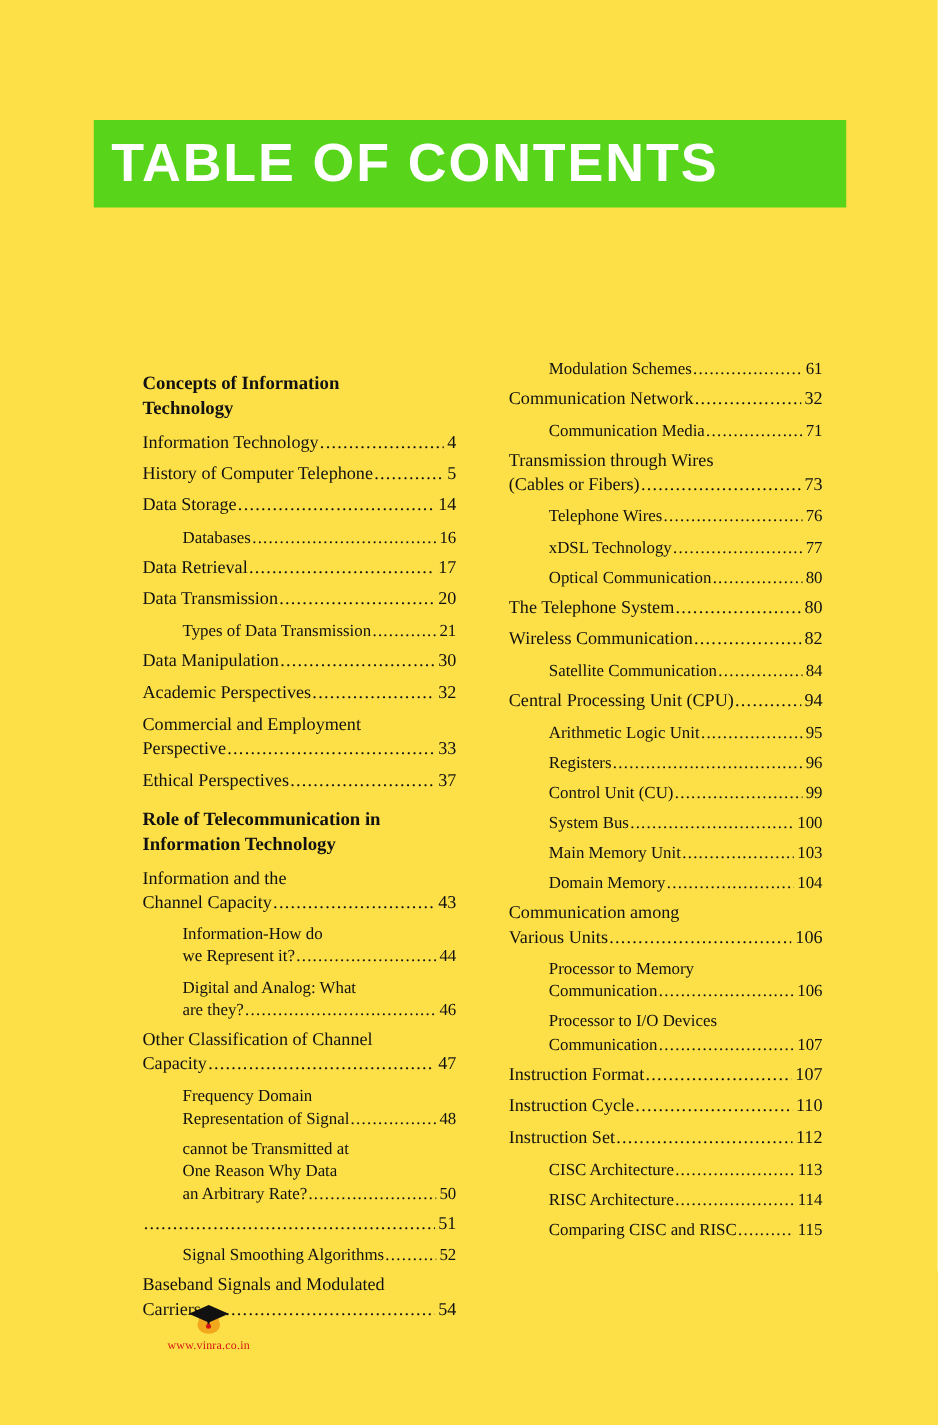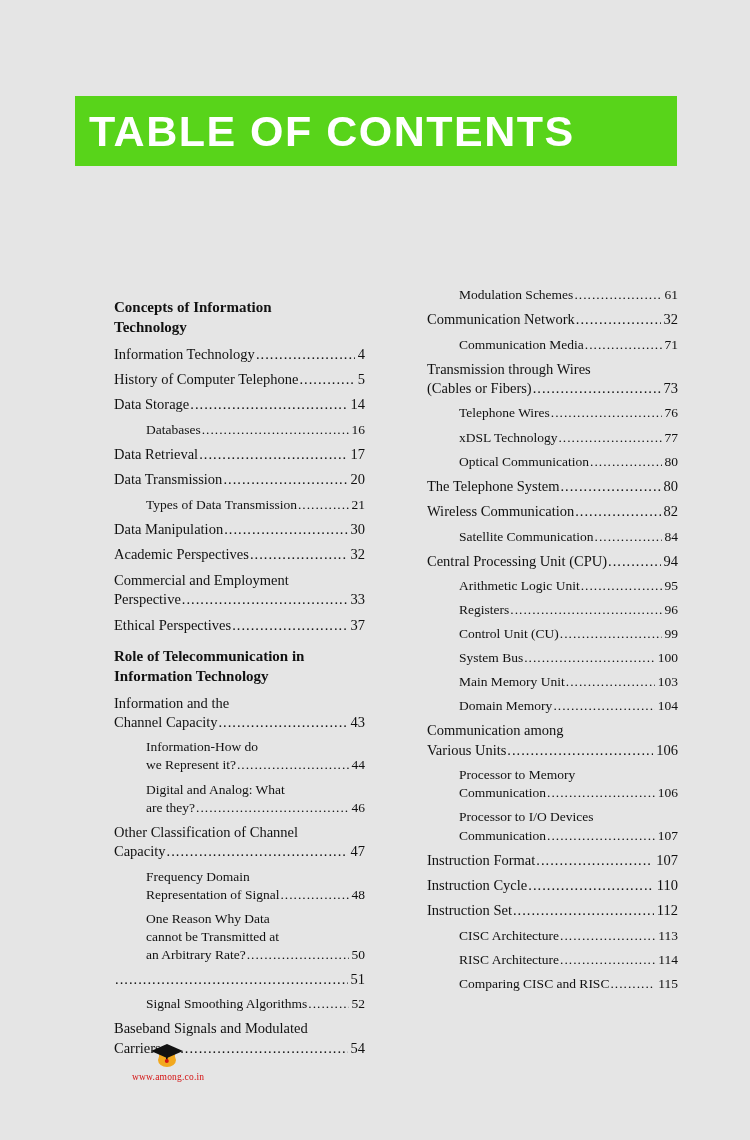--- a/index.html
+++ b/index.html
@@ -10,21 +10,21 @@
   body {
     width: 750px; height: 1140px;
     position: relative;
     font-family: "Liberation Serif", serif;
     color: #111111;
     overflow: hidden;
   }
   .page {
     position: relative;
     width: 750px; height: 1140px;
-    background: #e5e5e5;
+    background: #fde047;
   }
   
   .banner {
     position: absolute;
     left: 75px; top: 96px;
     width: 602px; height: 70px;
     background: #58d41a;
     display: flex;
     align-items: center;
     padding-left: 14px;
@@ -36,21 +36,20 @@
     letter-spacing: 1.5px;
     color: #ffffff;
     line-height: 1;
   }
   
   .columns {
     position: absolute;
     left: 72px; top: 286px;
     width: 606px;
     display: flex;
-    gap: 20px;
   }
   .col {
     width: 293px;
   }
   
   .entry {
     display: flex;
     align-items: flex-start;
     margin-bottom: 2px;
   }
@@ -310,22 +309,22 @@
             <div class="title-line">
               <span class="label">Representation of Signal</span>
               <span class="dots">........................................................................................................</span>
               <span class="pg">48</span>
             </div>
           </div>
         </div>
         <div class="entry lvl-3">
           <div class="num"></div>
           <div class="txt-wrap">
+            <div class="wrapline">cannot be Transmitted at</div>
             <div class="wrapline">One Reason Why Data</div>
-            <div class="wrapline">cannot be Transmitted at</div>
             <div class="title-line">
               <span class="label">an Arbitrary Rate?</span>
               <span class="dots">........................................................................................................</span>
               <span class="pg">50</span>
             </div>
           </div>
         </div>
         <div class="entry lvl-2">
           <div class="num"></div>
           <div class="txt-wrap">
@@ -628,16 +627,16 @@
   <div class="logo">
     <div class="logo-cap">
       <svg width="34" height="30" viewBox="0 0 34 30" aria-hidden="true">
         <ellipse cx="17" cy="20" rx="9" ry="7" fill="#f2a81d"></ellipse>
         <rect x="9" y="14" width="16" height="7" fill="#f2a81d"></rect>
         <polygon points="17,4 33,11 17,18 1,11" fill="#111"></polygon>
         <rect x="16" y="11" width="1.6" height="9" fill="#111"></rect>
         <circle cx="16.8" cy="21" r="2" fill="#d41212"></circle>
       </svg>
     </div>
-    <div class="logo-url">www.among.co.in</div>
+    <div class="logo-url">www.vinra.co.in</div>
   </div>
 
 </div>
 
 </body></html>

